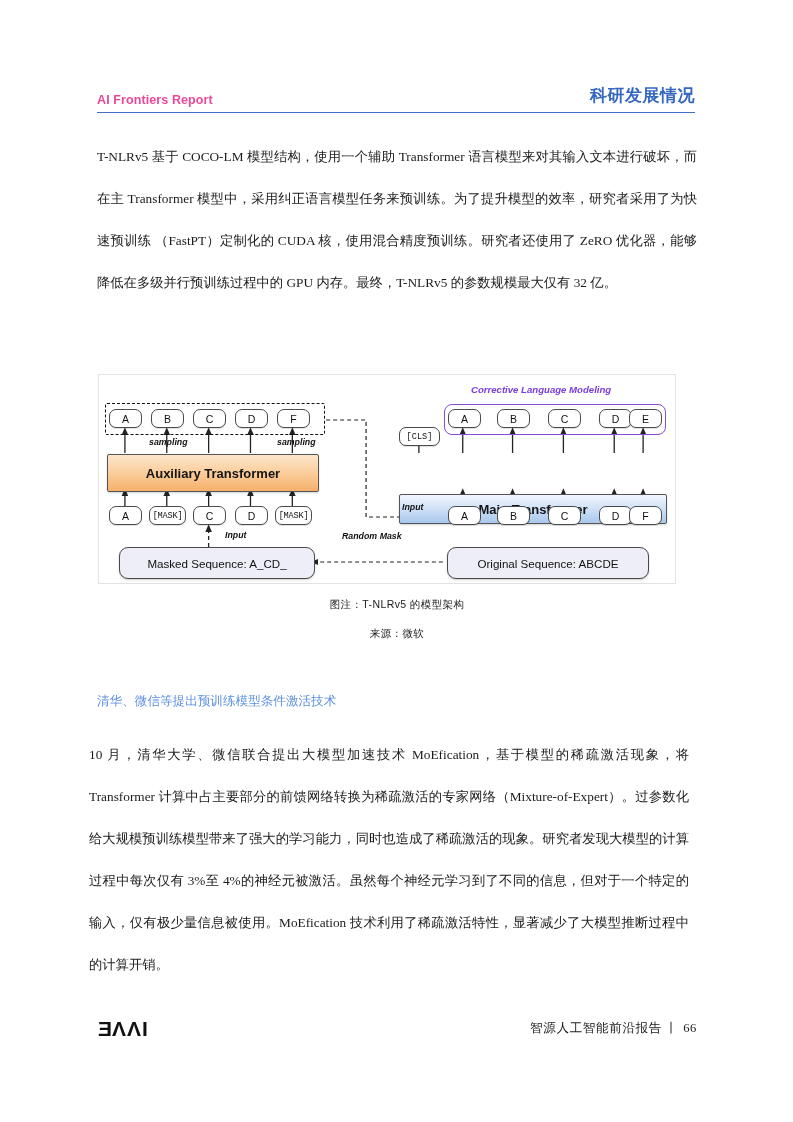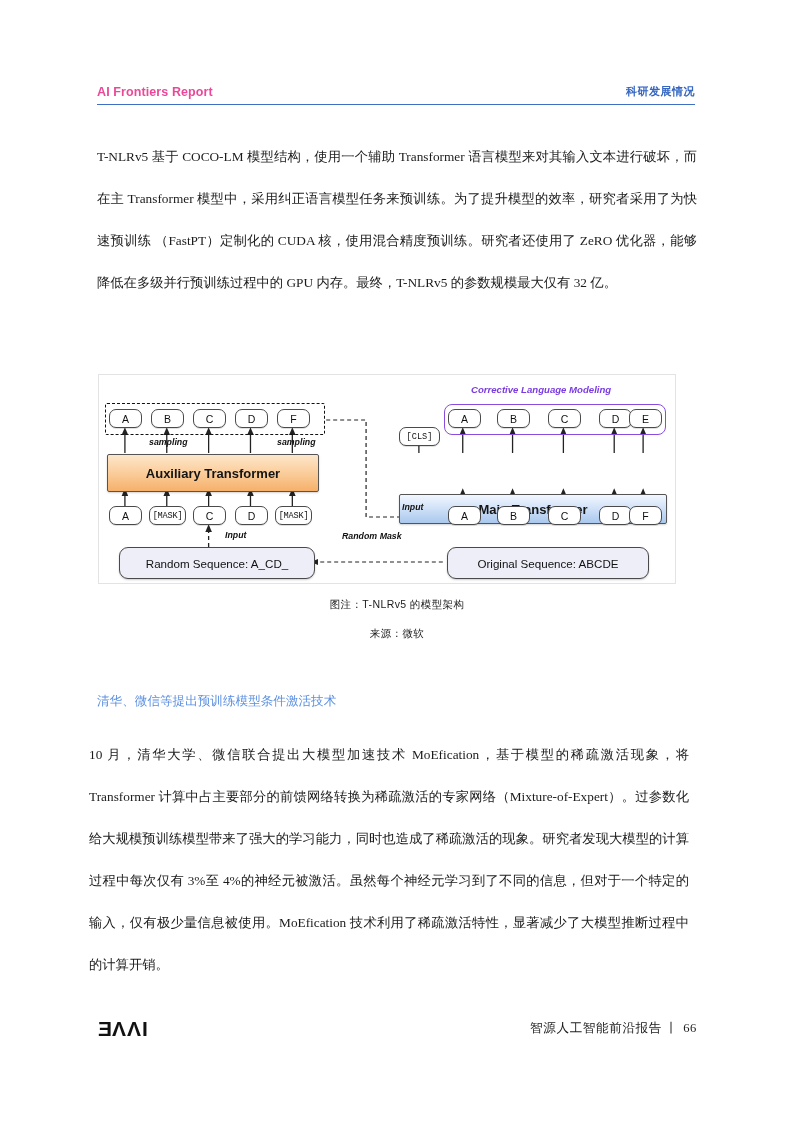--- a/index.html
+++ b/index.html
@@ -37,21 +37,21 @@
   .doc-header .hdr-left {
     font-family: "Liberation Sans", sans-serif;
     font-weight: bold;
     font-size: 12.5px;
     color: #ec4899;
     letter-spacing: 0.1px;
   }
   .doc-header .hdr-right {
     font-family: "Liberation Serif", serif;
     font-weight: bold;
-    font-size: 11px;
+    font-size: 17px;
     color: #3566c0;
     letter-spacing: 0.5px;
   }
 
   
   .content {
     position: absolute;
     left: 97px;
     top: 136px;
     width: 600px;
@@ -329,21 +329,21 @@
 
       <div class="tok" style="left:10px; top:131px; width:33px;">A</div>
       <div class="tok mask" style="left:50px; top:131px; width:37px;">[MASK]</div>
       <div class="tok" style="left:94px; top:131px; width:33px;">C</div>
       <div class="tok" style="left:136px; top:131px; width:33px;">D</div>
       <div class="tok mask" style="left:176px; top:131px; width:37px;">[MASK]</div>
 
       <div class="fig-italic" style="left:126px; top:155px;">Input</div>
 
       <div class="seqbox" style="left:20px; top:172px; width:196px; height:32px;">
-        <span>Random Sequence: A_CD_</span>
+        <span>Masked Sequence: A_CD_</span>
       </div>
 
       <div class="clm-label" style="left:372px; top:9px;">Corrective Language Modeling</div>
 
       <div class="clm-group" style="left:345px; top:29px; width:222px; height:31px;"></div>
 
       <div class="tok cls" style="left:300px; top:52px; width:41px;">[CLS]</div>
       <div class="tok" style="left:349px; top:34px; width:33px;">A</div>
       <div class="tok" style="left:398px; top:34px; width:33px;">B</div>
       <div class="tok" style="left:449px; top:34px; width:33px;">C</div>

